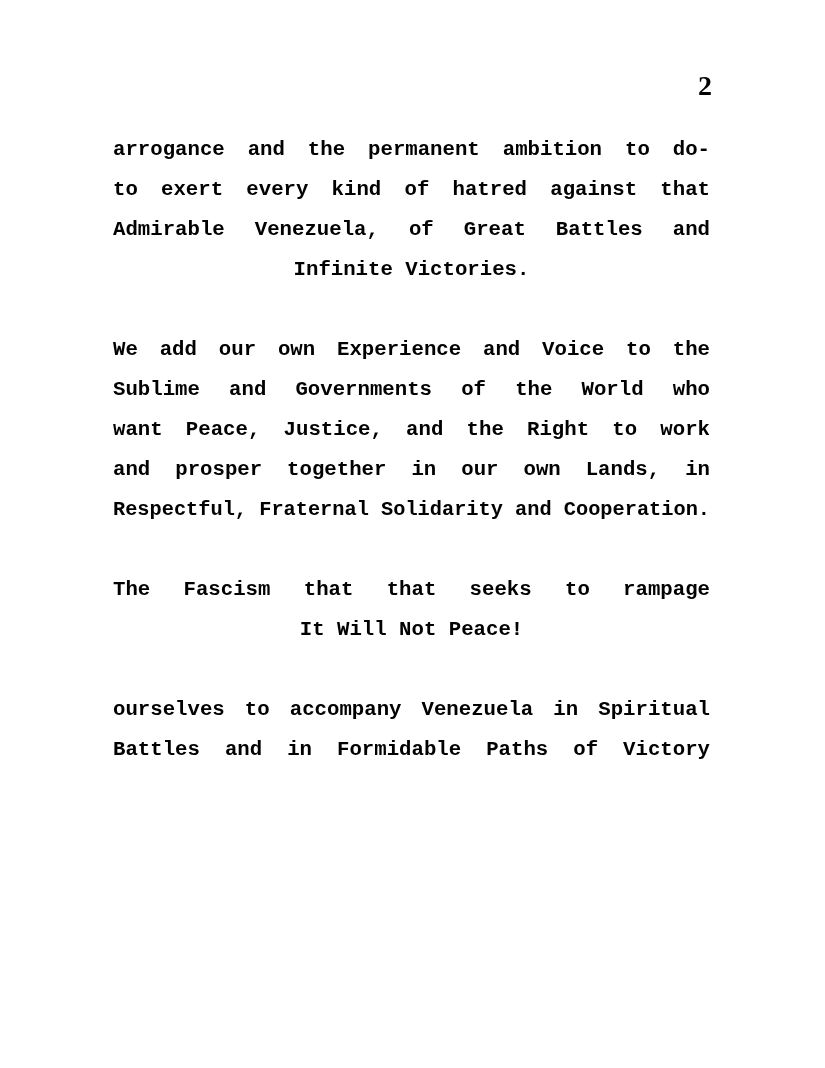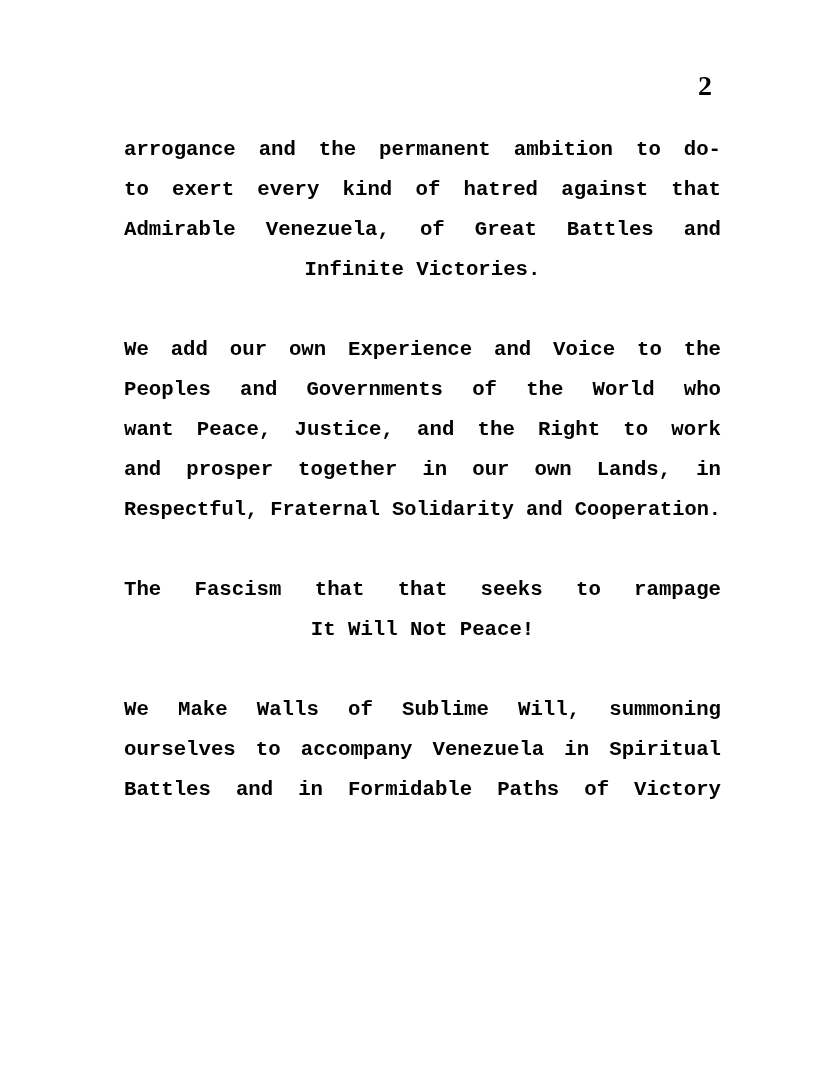--- a/index.html
+++ b/index.html
@@ -20,21 +20,21 @@
     right: 113px;
     font-family: "Liberation Serif", serif;
     font-weight: 700;
     font-size: 28px;
     line-height: 28px;
     color: #000000;
   }
   .document-body {
     position: absolute;
     top: 130px;
-    left: 124px;
+    left: 113px;
     width: 597px;
     font-family: "Liberation Mono", "DejaVu Sans Mono", monospace;
     font-weight: 700;
     font-size: 20.7px;
     color: #000000;
   }
   .paragraph {
     margin: 0 0 40px 0;
   }
   .paragraph:last-child {
@@ -69,28 +69,27 @@
   <div class="page-number">2</div>
   <div class="document-body">
       <div class="paragraph">
         <div class="line justify">arrogance and the permanent ambition to do-</div>
         <div class="line justify">to exert every kind of hatred against that</div>
         <div class="line justify">Admirable Venezuela, of Great Battles and</div>
         <div class="line left">Infinite Victories.</div>
       </div>
       <div class="paragraph">
         <div class="line justify">We add our own Experience and Voice to the</div>
-        <div class="line justify">Peoples and Governments of the World who</div>
+        <div class="line justify">Sublime and Governments of the World who</div>
         <div class="line justify">want Peace, Justice, and the Right to work</div>
         <div class="line justify">and prosper together in our own Lands, in</div>
         <div class="line fit"><span style="transform: scaleX(0.981403);">Respectful, Fraternal Solidarity and Cooperation.</span></div>
       </div>
       <div class="paragraph">
         <div class="line justify">The Fascism that that seeks to rampage</div>
         <div class="line left">It Will Not Peace!</div>
       </div>
       <div class="paragraph">
-        <div class="line justify">We Make Walls of Sublime Will, summoning</div>
         <div class="line justify">ourselves to accompany Venezuela in Spiritual</div>
         <div class="line justify">Battles and in Formidable Paths of Victory</div>
       </div>
     </div>
 </div>
 
 </body></html>

